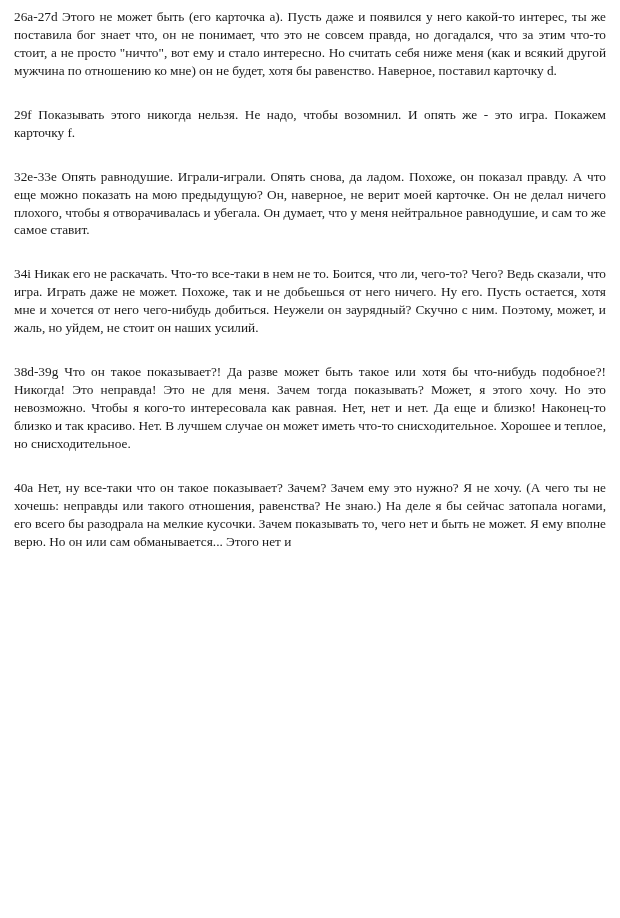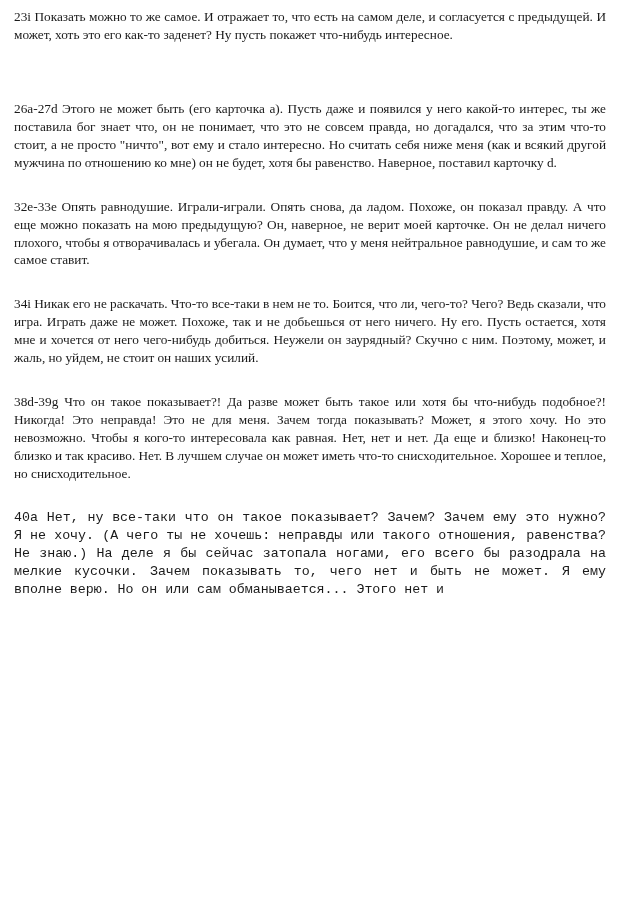--- a/index.html
+++ b/index.html
@@ -23,29 +23,28 @@
   .para {
     font-size: 13.3px;
     line-height: 1.35;
     text-align: justify;
     margin: 0 0 26px 0;
     hyphens: none;
     word-spacing: -0.1px;
   }
   .para:last-child {
     margin-bottom: 8px;
-    font-family: Liberation Mono, monospace;
   }
   .para.first {
     margin-bottom: 56px;
   }
 </style>
 </head>
 <body>
 
 <div class="page">
-  <p class="para first">23i Показать можно то же самое. И отражает то, что есть на самом деле, и согласуется с предыдущей. И может, хоть это его как-то заденет? Ну пусть покажет что-нибудь интересное.</p>
   <p class="para">26a-27d Этого не может быть (его карточка a). Пусть даже и появился у него какой-то интерес, ты же поставила бог знает что, он не понимает, что это не совсем правда, но догадался, что за этим что-то стоит, а не просто "ничто", вот ему и стало интересно. Но считать себя ниже меня (как и всякий другой мужчина по отношению ко мне) он не будет, хотя бы равенство. Наверное, поставил карточку d.</p>
+  <p class="para">29f Показывать этого никогда нельзя. Не надо, чтобы возомнил. И опять же - это игра. Покажем карточку f.</p>
   <p class="para">32e-33e Опять равнодушие. Играли-играли. Опять снова, да ладом. Похоже, он показал правду. А что еще можно показать на мою предыдущую? Он, наверное, не верит моей карточке. Он не делал ничего плохого, чтобы я отворачивалась и убегала. Он думает, что у меня нейтральное равнодушие, и сам то же самое ставит.</p>
   <p class="para">34i Никак его не раскачать. Что-то все-таки в нем не то. Боится, что ли, чего-то? Чего? Ведь сказали, что игра. Играть даже не может. Похоже, так и не добьешься от него ничего. Ну его. Пусть остается, хотя мне и хочется от него чего-нибудь добиться. Неужели он заурядный? Скучно с ним. Поэтому, может, и жаль, но уйдем, не стоит он наших усилий.</p>
   <p class="para">38d-39g Что он такое показывает?! Да разве может быть такое или хотя бы что-нибудь подобное?! Никогда! Это неправда! Это не для меня. Зачем тогда показывать? Может, я этого хочу. Но это невозможно. Чтобы я кого-то интересовала как равная. Нет, нет и нет. Да еще и близко! Наконец-то близко и так красиво. Нет. В лучшем случае он может иметь что-то снисходительное. Хорошее и теплое, но снисходительное.</p>
   <p class="para">40a Нет, ну все-таки что он такое показывает? Зачем? Зачем ему это нужно? Я не хочу. (А чего ты не хочешь: неправды или такого отношения, равенства? Не знаю.) На деле я бы сейчас затопала ногами, его всего бы разодрала на мелкие кусочки. Зачем показывать то, чего нет и быть не может. Я ему вполне верю. Но он или сам обманывается... Этого нет и</p>
 </div>
 
 </body></html>

